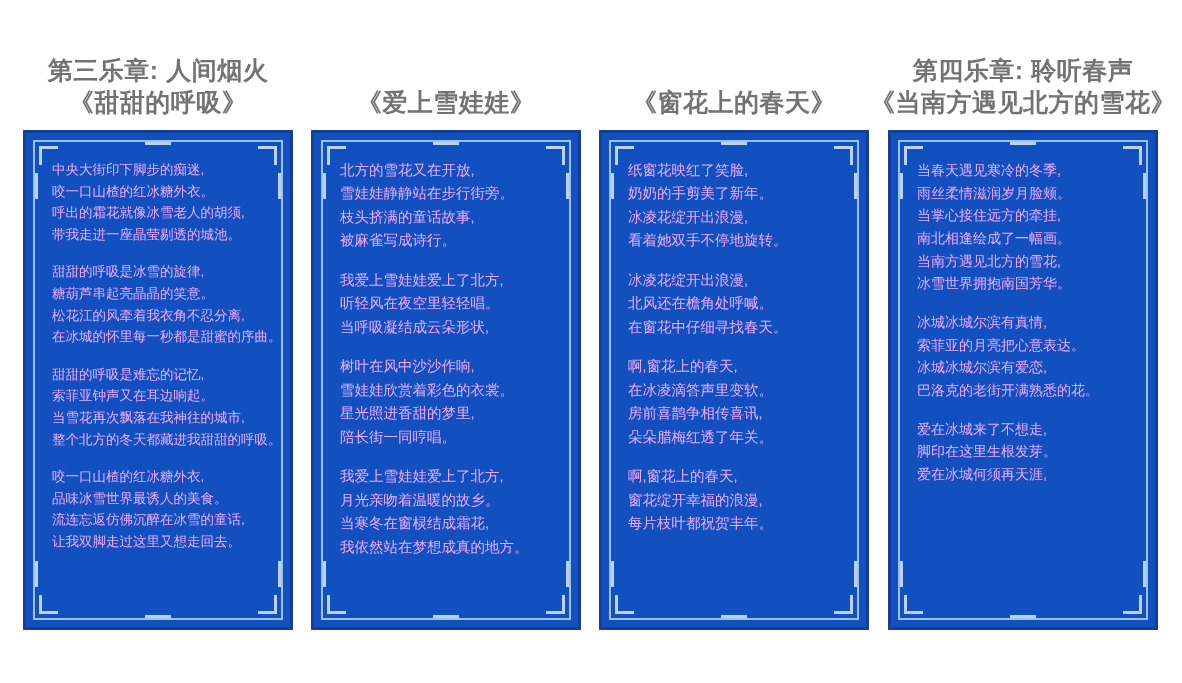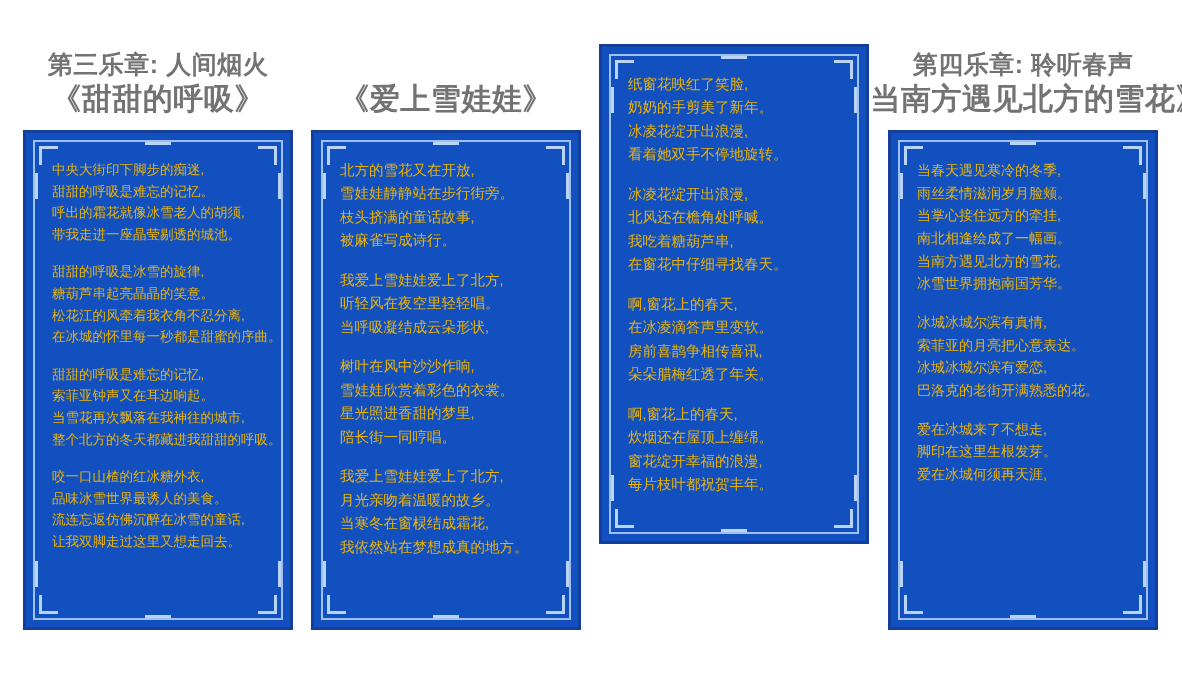--- a/index.html
+++ b/index.html
@@ -50,21 +50,21 @@
     flex-direction: column;
     justify-content: flex-end;
     padding-bottom: 8px;
     box-sizing: border-box;
   }
   .heading .line1 {
     font-size: 25px;
     white-space: nowrap;
   }
   .heading .line2 {
-    font-size: 30px;
+    font-size: 25px;
     white-space: nowrap;
   }
   .card {
     position: relative;
     width: 270px;
     height: 500px;
     background: #1350bf;
     border: 3px solid #123f9c;
     box-sizing: border-box;
     padding: 16px 14px;
@@ -102,21 +102,21 @@
   .edge-left-top { left: 9px; top: 40px; width: 3px; height: 26px; }
   .edge-left-bot { left: 9px; bottom: 40px; width: 3px; height: 26px; }
   .edge-right-top { right: 9px; top: 40px; width: 3px; height: 26px; }
   .edge-right-bot { right: 9px; bottom: 40px; width: 3px; height: 26px; }
   .edge-top { left: 50%; margin-left: -13px; top: 9px; width: 26px; height: 3px; }
   .edge-bottom { left: 50%; margin-left: -13px; bottom: 9px; width: 26px; height: 3px; }
 
   .verses {
     position: relative;
     z-index: 2;
-    color: #eab308;
+    color: #f0abfc;
     font-size: 14.5px;
     line-height: 1.62;
     padding: 10px 8px 0 12px;
     box-sizing: border-box;
     height: 100%;
   }
   .stanza {
     margin-bottom: 16px;
   }
   .stanza:last-child {
@@ -149,21 +149,21 @@
         <div class="corner br"></div>
         <div class="edge-mark edge-left-top"></div>
         <div class="edge-mark edge-left-bot"></div>
         <div class="edge-mark edge-right-top"></div>
         <div class="edge-mark edge-right-bot"></div>
         <div class="edge-mark edge-top"></div>
         <div class="edge-mark edge-bottom"></div>
         <div class="verses">
           <div class="stanza">
             <div class="vline">中央大街印下脚步的痴迷,</div>
-            <div class="vline">甜甜的呼吸是难忘的记忆。</div>
+            <div class="vline">咬一口山楂的红冰糖外衣。</div>
             <div class="vline">呼出的霜花就像冰雪老人的胡须,</div>
             <div class="vline">带我走进一座晶莹剔透的城池。</div>
           </div>
           <div class="stanza">
             <div class="vline">甜甜的呼吸是冰雪的旋律,</div>
             <div class="vline">糖葫芦串起亮晶晶的笑意。</div>
             <div class="vline">松花江的风牵着我衣角不忍分离,</div>
             <div class="vline">在冰城的怀里每一秒都是甜蜜的序曲。</div>
           </div>
           <div class="stanza">
@@ -221,20 +221,24 @@
             <div class="vline">我爱上雪娃娃爱上了北方,</div>
             <div class="vline">月光亲吻着温暖的故乡。</div>
             <div class="vline">当寒冬在窗棂结成霜花,</div>
             <div class="vline">我依然站在梦想成真的地方。</div>
           </div>
         </div>
       </div>
     </div>
 
     <div class="column col-3">
+      <div class="heading">
+        <div class="line1"></div>
+        <div class="line2">《窗花上的春天》</div>
+      </div>
       <div class="card">
         <div class="card-inner-border"></div>
         <div class="corner tl"></div>
         <div class="corner tr"></div>
         <div class="corner bl"></div>
         <div class="corner br"></div>
         <div class="edge-mark edge-left-top"></div>
         <div class="edge-mark edge-left-bot"></div>
         <div class="edge-mark edge-right-top"></div>
         <div class="edge-mark edge-right-bot"></div>
@@ -243,32 +247,30 @@
         <div class="verses">
           <div class="stanza">
             <div class="vline">纸窗花映红了笑脸,</div>
             <div class="vline">奶奶的手剪美了新年。</div>
             <div class="vline">冰凌花绽开出浪漫,</div>
             <div class="vline">看着她双手不停地旋转。</div>
           </div>
           <div class="stanza">
             <div class="vline">冰凌花绽开出浪漫,</div>
             <div class="vline">北风还在檐角处呼喊。</div>
-            <div class="vline">我吃着糖葫芦串,</div>
             <div class="vline">在窗花中仔细寻找春天。</div>
           </div>
           <div class="stanza">
             <div class="vline">啊,窗花上的春天,</div>
             <div class="vline">在冰凌滴答声里变软。</div>
             <div class="vline">房前喜鹊争相传喜讯,</div>
             <div class="vline">朵朵腊梅红透了年关。</div>
           </div>
           <div class="stanza">
             <div class="vline">啊,窗花上的春天,</div>
-            <div class="vline">炊烟还在屋顶上缠绵。</div>
             <div class="vline">窗花绽开幸福的浪漫,</div>
             <div class="vline">每片枝叶都祝贺丰年。</div>
           </div>
         </div>
       </div>
     </div>
 
     <div class="column col-4">
       <div class="heading">
         <div class="line1">第四乐章: 聆听春声</div>

